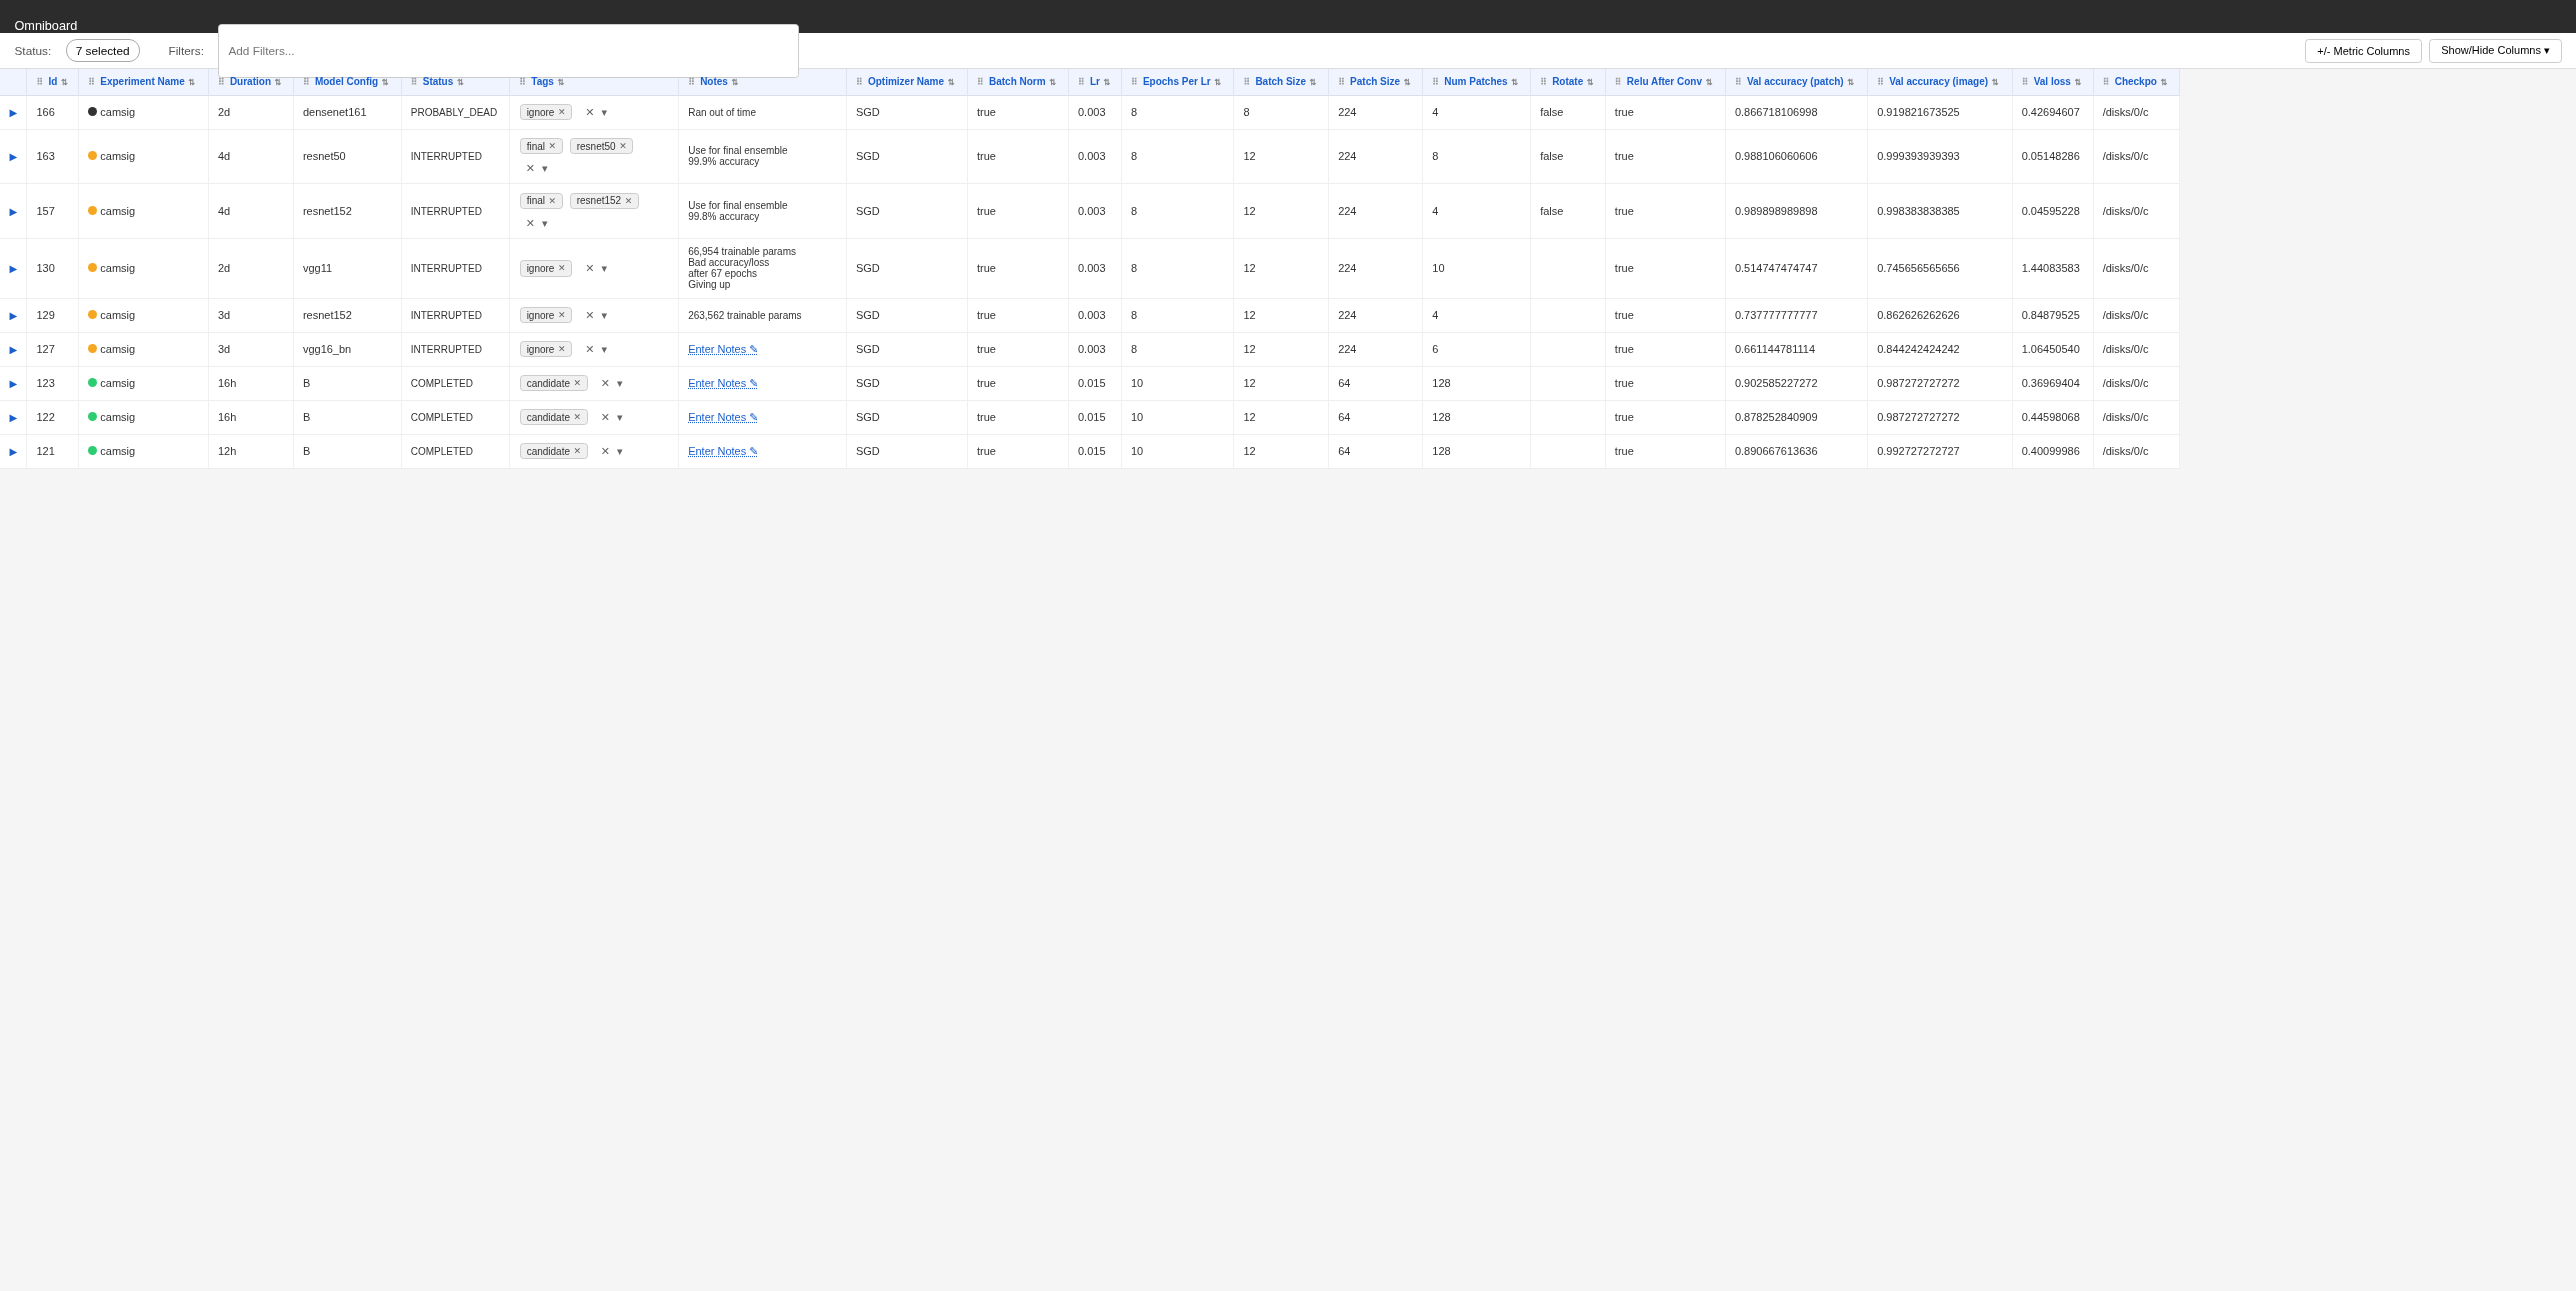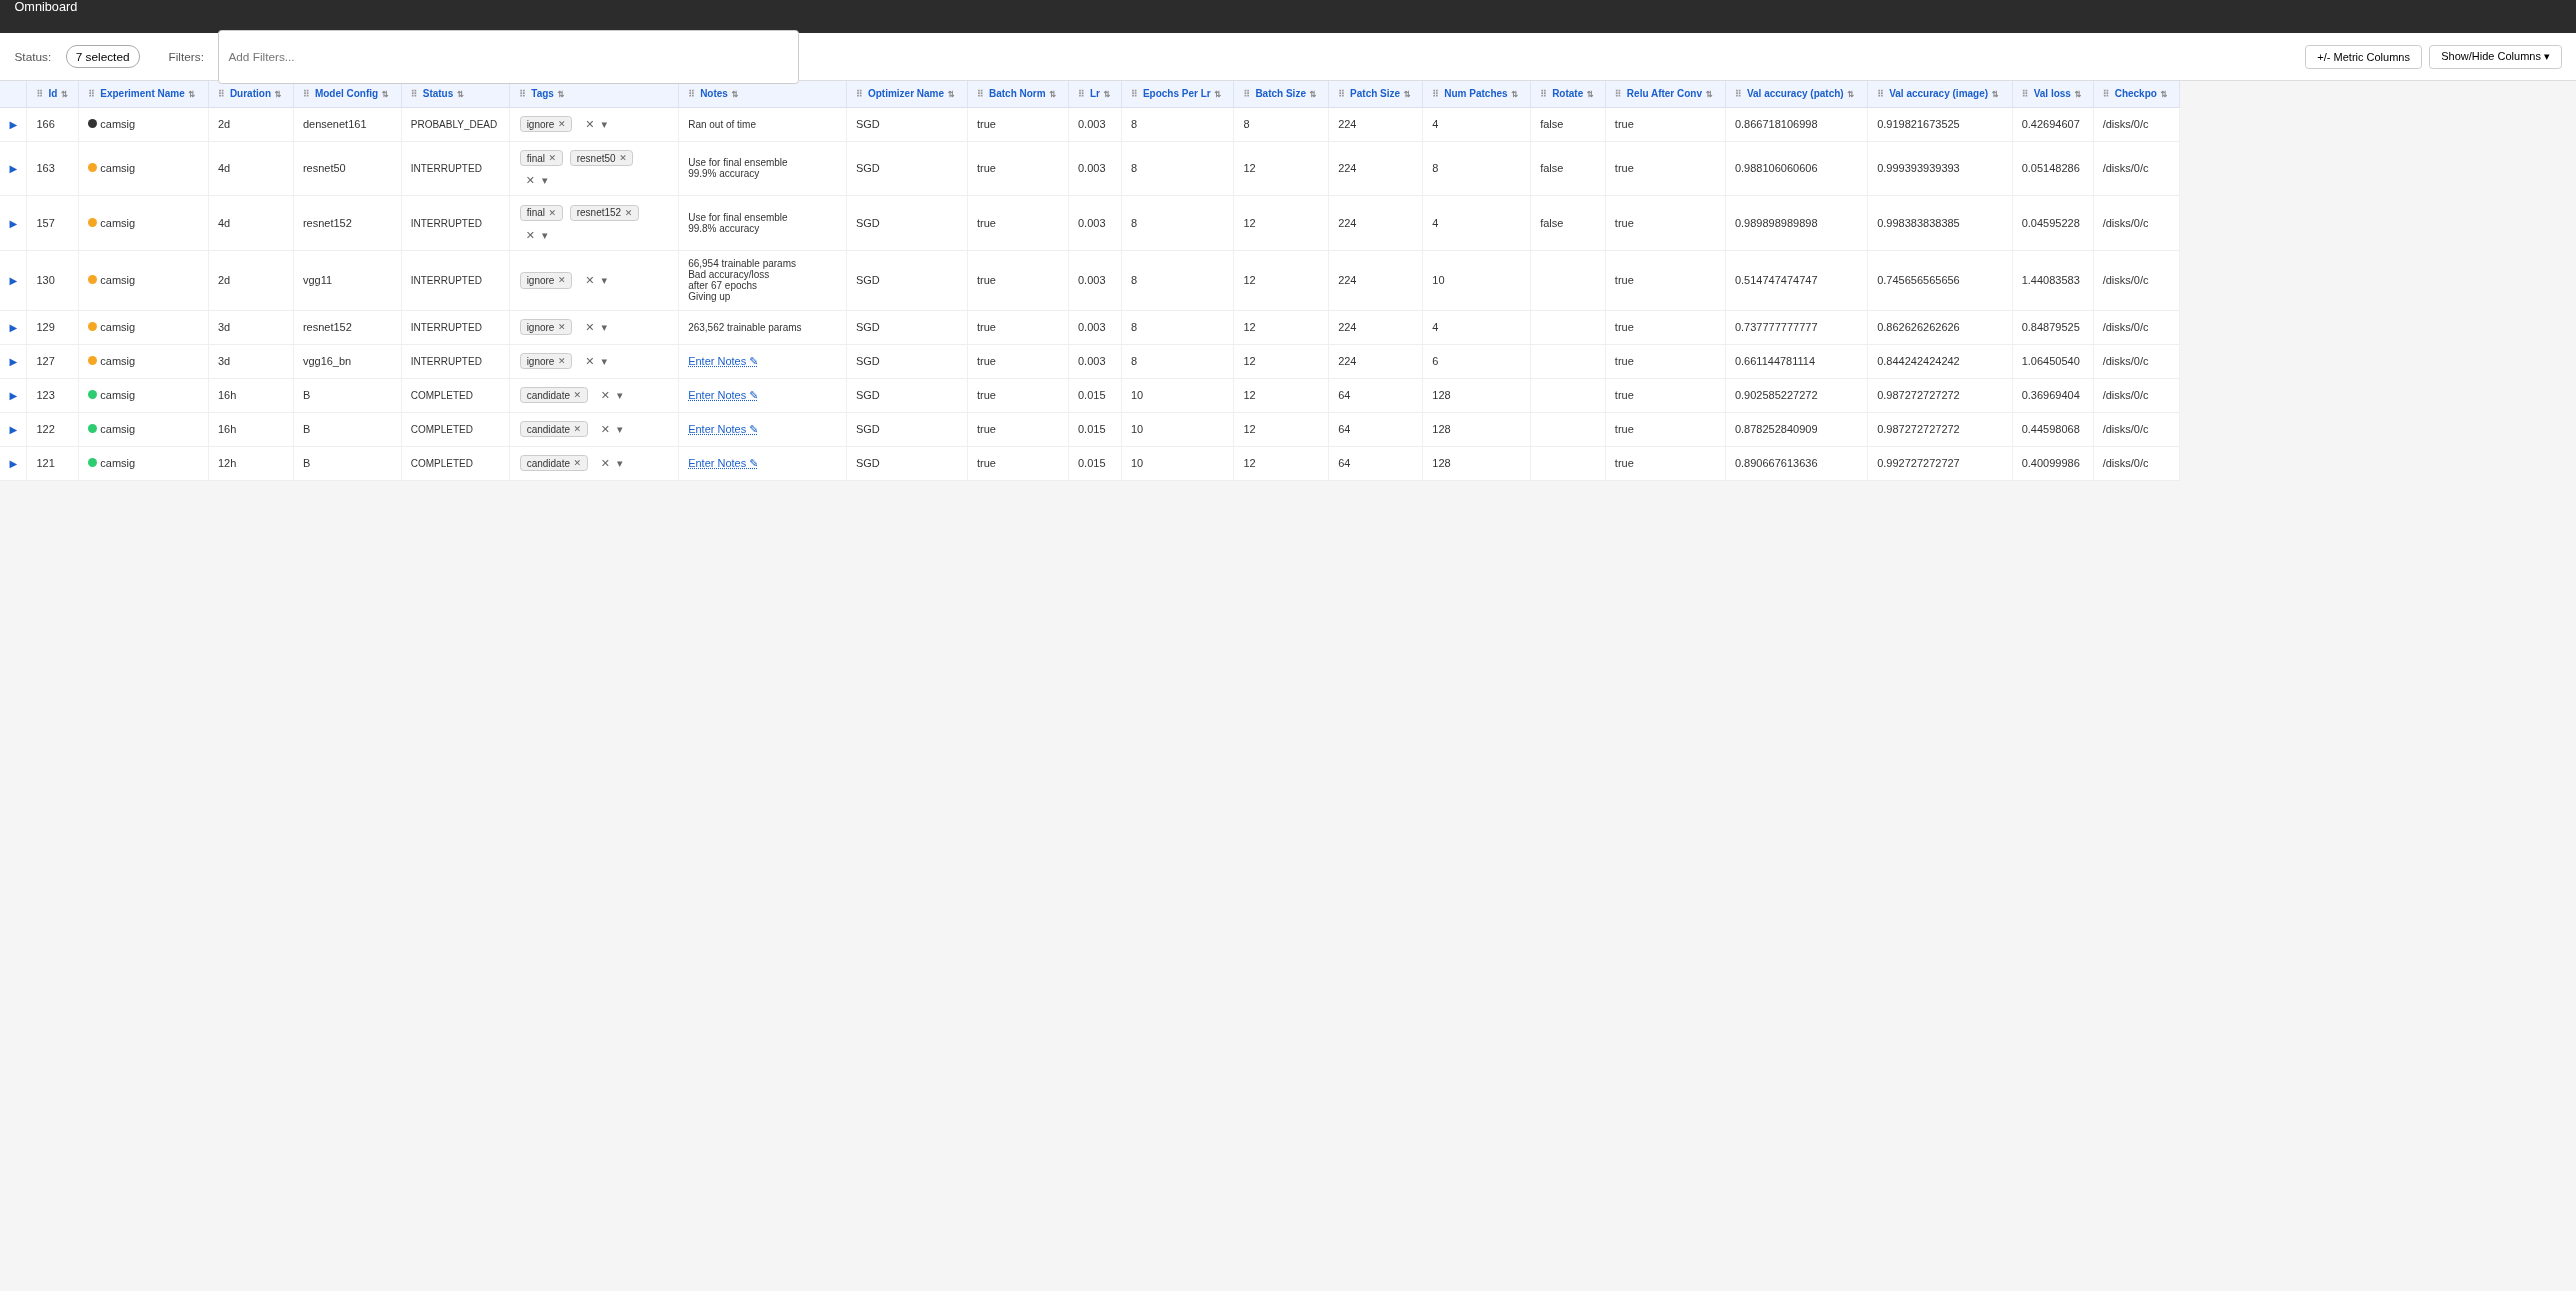--- a/index.html
+++ b/index.html
@@ -4,33 +4,33 @@
   <style>
     * { box-sizing: border-box; margin: 0; padding: 0; }
     body { font-family: -apple-system, BlinkMacSystemFont, 'Segoe UI', sans-serif; font-size: 11px; background: #f5f5f5; color: #333; }
 
     .top-bar {
       background: #2c2c2c;
       color: #fff;
       padding: 0 14.5px;
       height: 33px;
       display: flex;
-      align-items: flex-start;
+      align-items: flex-end;
       font-size: 12.7px;
       font-weight: 500;
     }
 
     .toolbar {
       background: #fff;
       border-bottom: 0.9px solid #ddd;
       padding: 7.3px 14.5px;
       display: flex;
       align-items: center;
       gap: 14.5px;
-      height: 48px;
+      height: 36px;
     }
 
     .status-label {
       font-size: 11.8px;
       color: #555;
       font-weight: 500;
     }
 
     .selected-btn {
       background: #fff;

